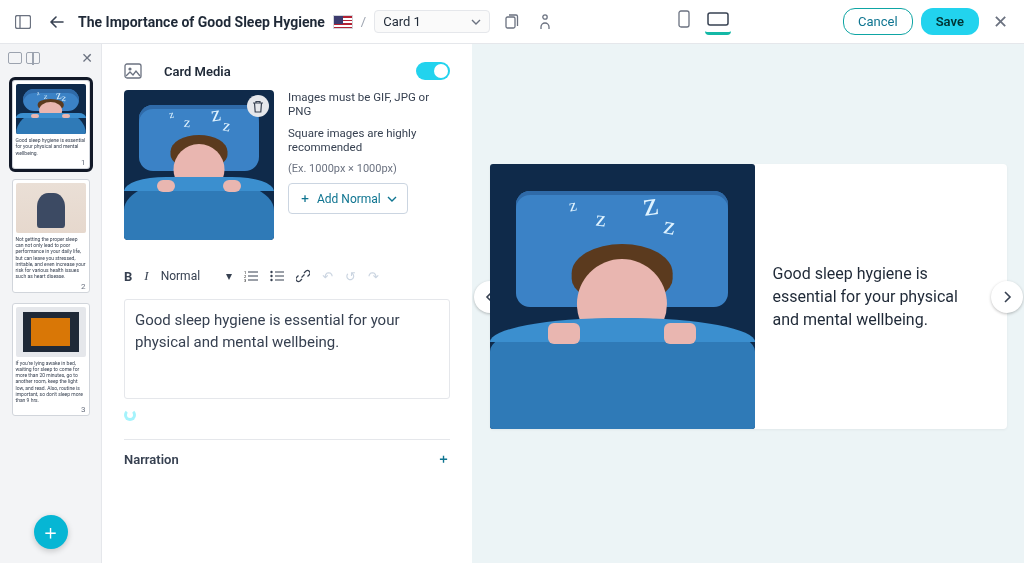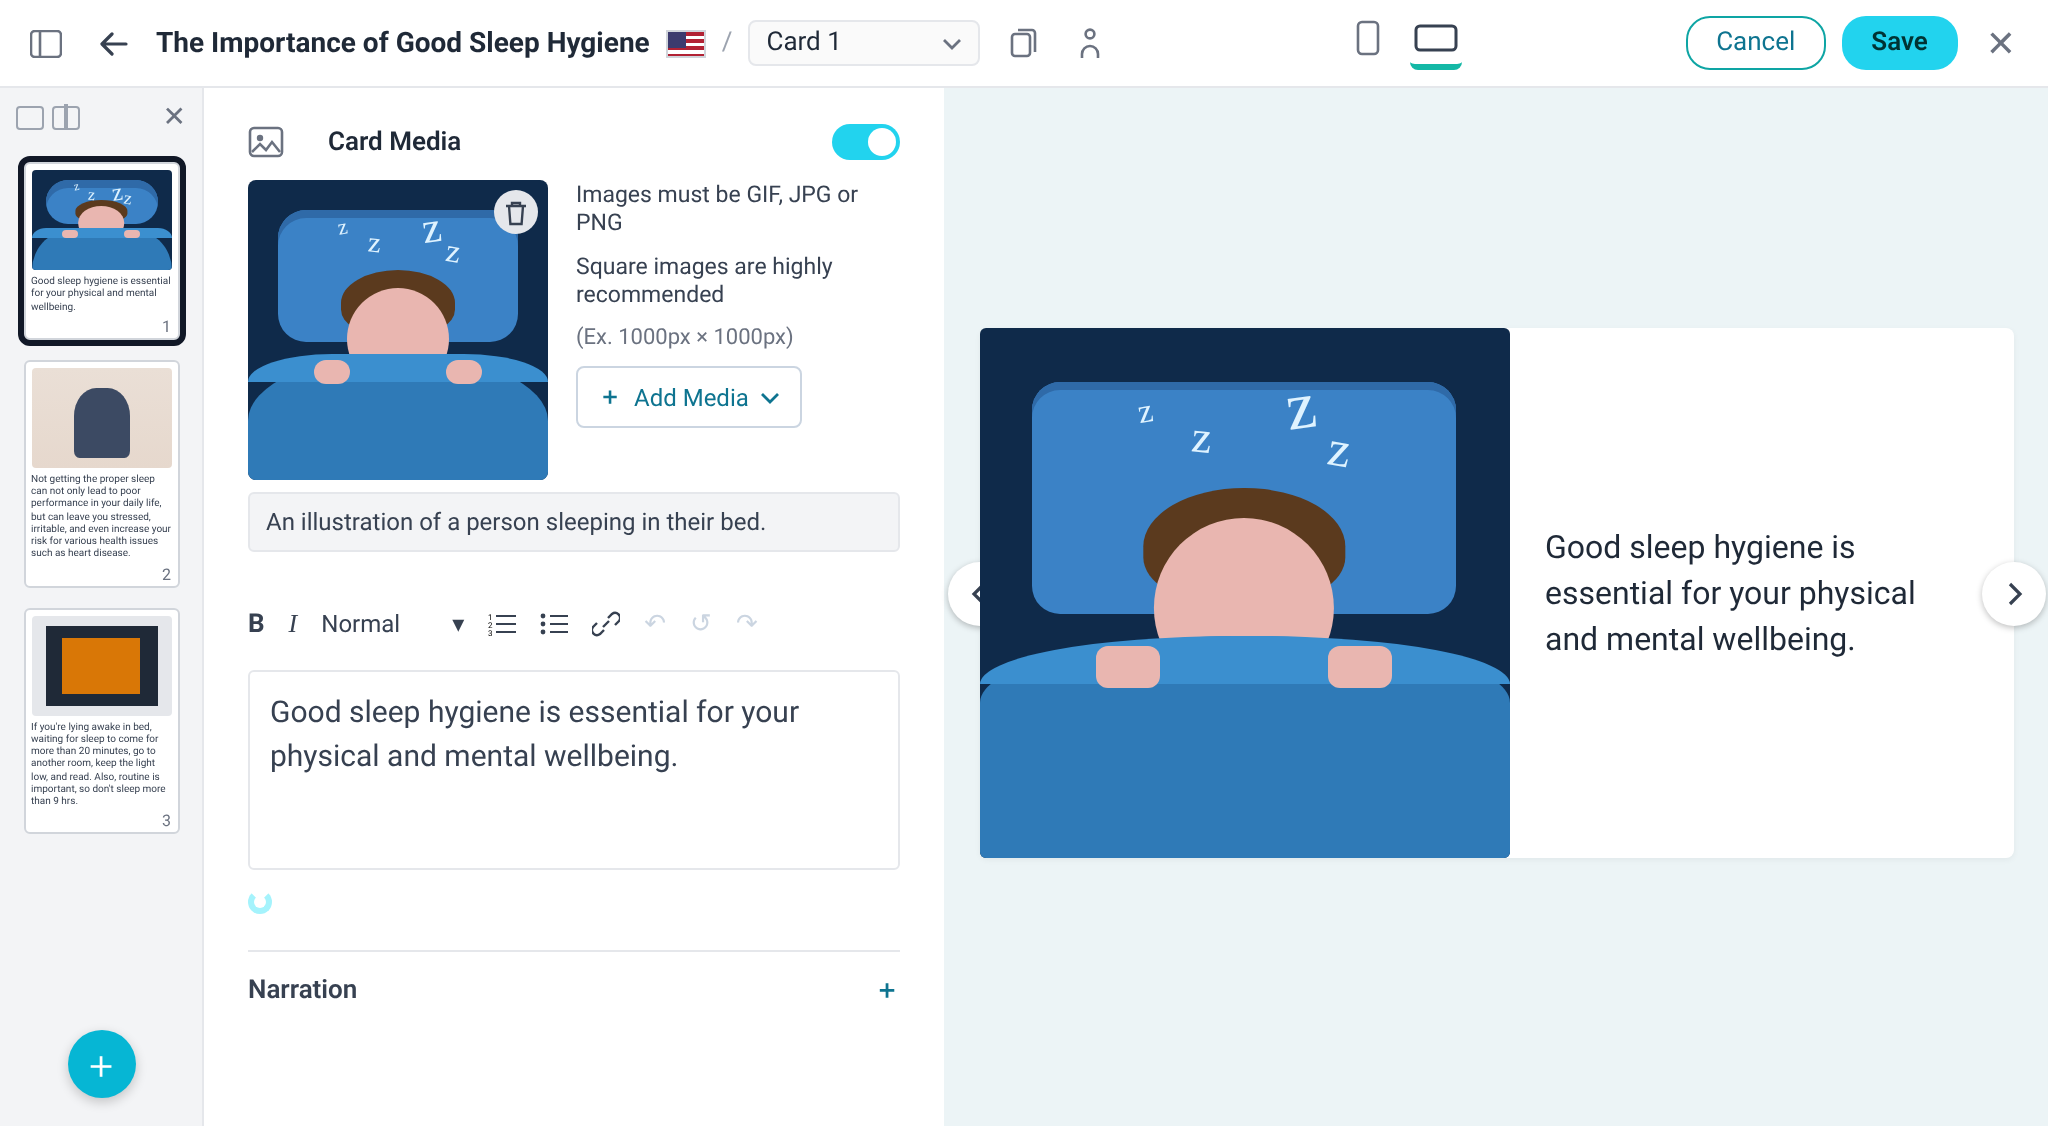--- a/index.html
+++ b/index.html
@@ -215,29 +215,28 @@
               <path d="M1 3h10M4 3V1.5h4V3M2.5 3l.7 9h5.6l.7-9" fill="none" stroke="#374151" stroke-width="1.2"></path>
             </svg>
         </div>
       </div>
       <div class="media-info">
         <div>Images must be GIF, JPG or PNG</div>
         <div>Square images are highly recommended</div>
         <div class="hint">(Ex. 1000px × 1000px)</div>
         <div class="add-media">
           <span style="color:#0e7490;font-weight:700;">＋</span>
-          <span>Add Media</span>
+          <span>Add Normal</span>
           <svg width="10" height="6">
               <path d="M1 1l4 4 4-4" fill="none" stroke="#0e7490" stroke-width="1.4"></path>
             </svg>
         </div>
       </div>
     </div>
 
-    <input class="alt-input" value="An illustration of a person sleeping in their bed." style="">
 
     
     <div class="rtoolbar">
       <span class="t" style="font-weight:700">B</span>
       <span class="t" style="font-style:italic;font-family:serif">I</span>
       <span class="t sel">
         <span>Normal</span>
         <span>▾</span>
       </span>
       <span class="t">

